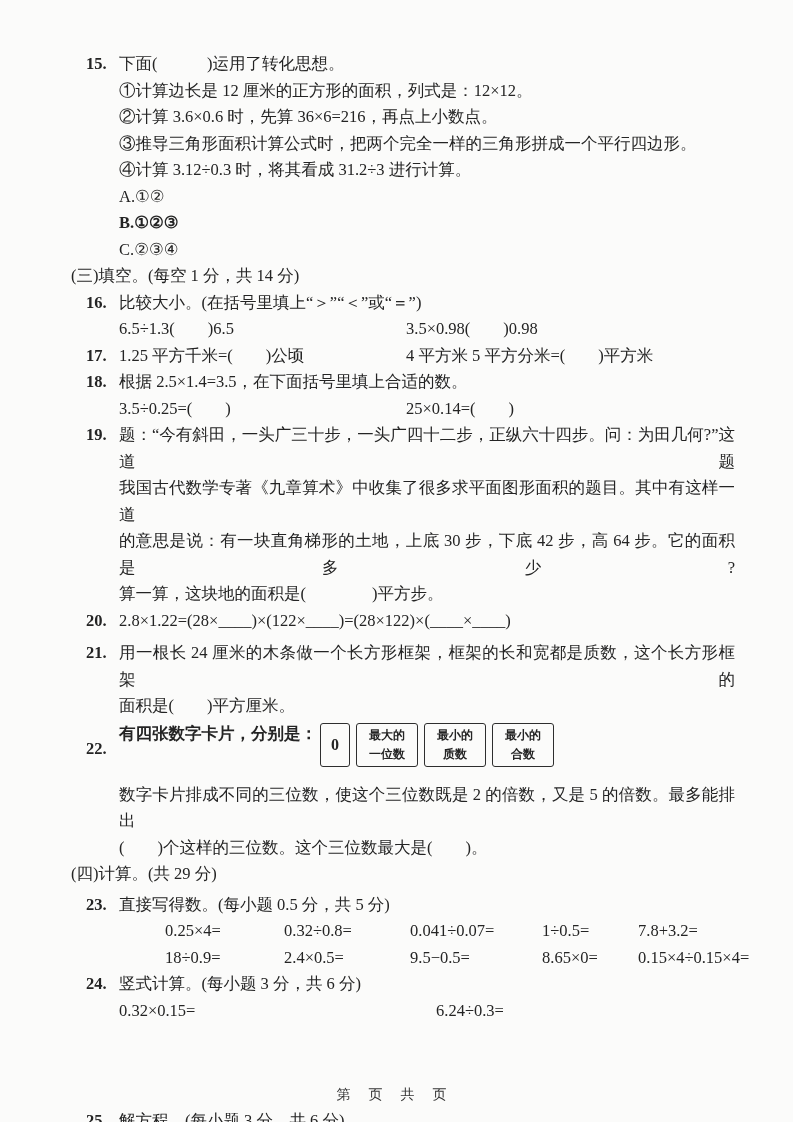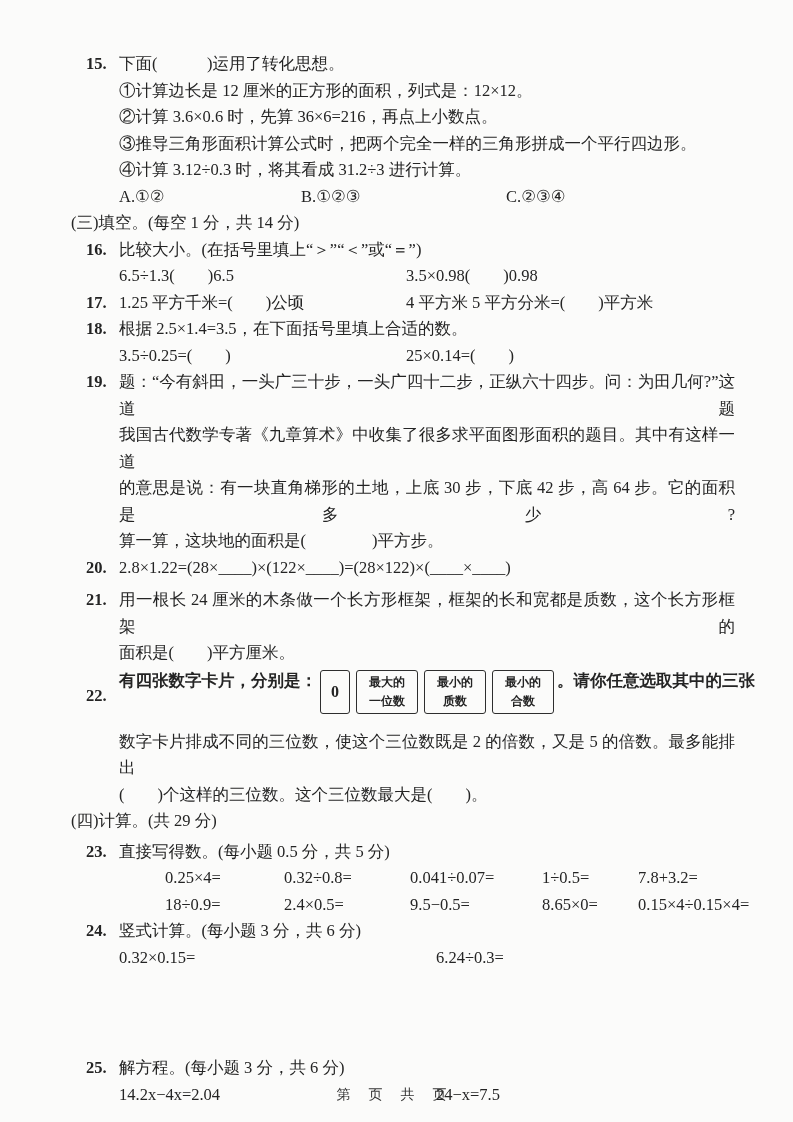--- a/index.html
+++ b/index.html
@@ -12,23 +12,23 @@
     font-size:16.5px;
     overflow:hidden;
   }
   .content{padding:51px 58px 0 71px;}
   .line{line-height:26.5px;white-space:pre-wrap;}
   .jline{line-height:26.5px;white-space:pre-wrap;text-align:justify;text-align-last:justify;}
   .q{display:flex;margin-left:15px;}
   .q .num{width:33px;flex:0 0 33px;font-weight:bold;line-height:26.5px;}
   .q .body{flex:1;min-width:0;}
   .section-head{line-height:26.5px;white-space:pre-wrap;}
-  .opts{display:flex;line-height:26.5px;}
+  .opts{display:flex;line-height:26.5px;flex-direction:column;}
   .opt-a{width:182px;}
-  .opt-b{width:205px;}
+  .opt-b{width:205px;font-weight:bold;}
   .cols2{display:flex;line-height:26.5px;}
   .cols2 .cleft{width:287px;flex:0 0 287px;white-space:pre-wrap;}
   .cols2 .cright{flex:1;white-space:pre-wrap;}
   .cols2w .cleft{width:317px;flex:0 0 317px;}
   .grid5{display:grid;grid-template-columns:119px 126px 132px 96px auto;line-height:26.5px;white-space:pre-wrap;margin-left:46px;}
   .card-line{display:flex;align-items:flex-start;height:52px;margin-top:3px;white-space:nowrap;font-weight:bold;}
   .card{
     display:inline-flex;align-items:center;justify-content:center;
     border:1.5px solid #2e2e2e;border-radius:3px;
     height:44px;min-width:62px;margin:0 3px;padding:0 4px;
@@ -131,21 +131,20 @@
       <div class="body">
         <div class="card-line">
           <span>有四张数字卡片，分别是：</span>
           <span class="card card-zero">0</span>
           <span class="card">最大的
 一位数</span>
           <span class="card">最小的
 质数</span>
           <span class="card">最小的
 合数</span>
-          <span>。请你任意选取其中的三张</span>
         </div>
         <div class="jline mt7">数字卡片排成不同的三位数，使这个三位数既是 2 的倍数，又是 5 的倍数。最多能排出</div>
         <div class="line">(　　)个这样的三位数。这个三位数最大是(　　)。</div>
       </div>
     </div>
 
     <div class="section-head">(四)计算。(共 29 分)</div>
 
     <div class="q mt4">
       <span class="num">23.</span>

